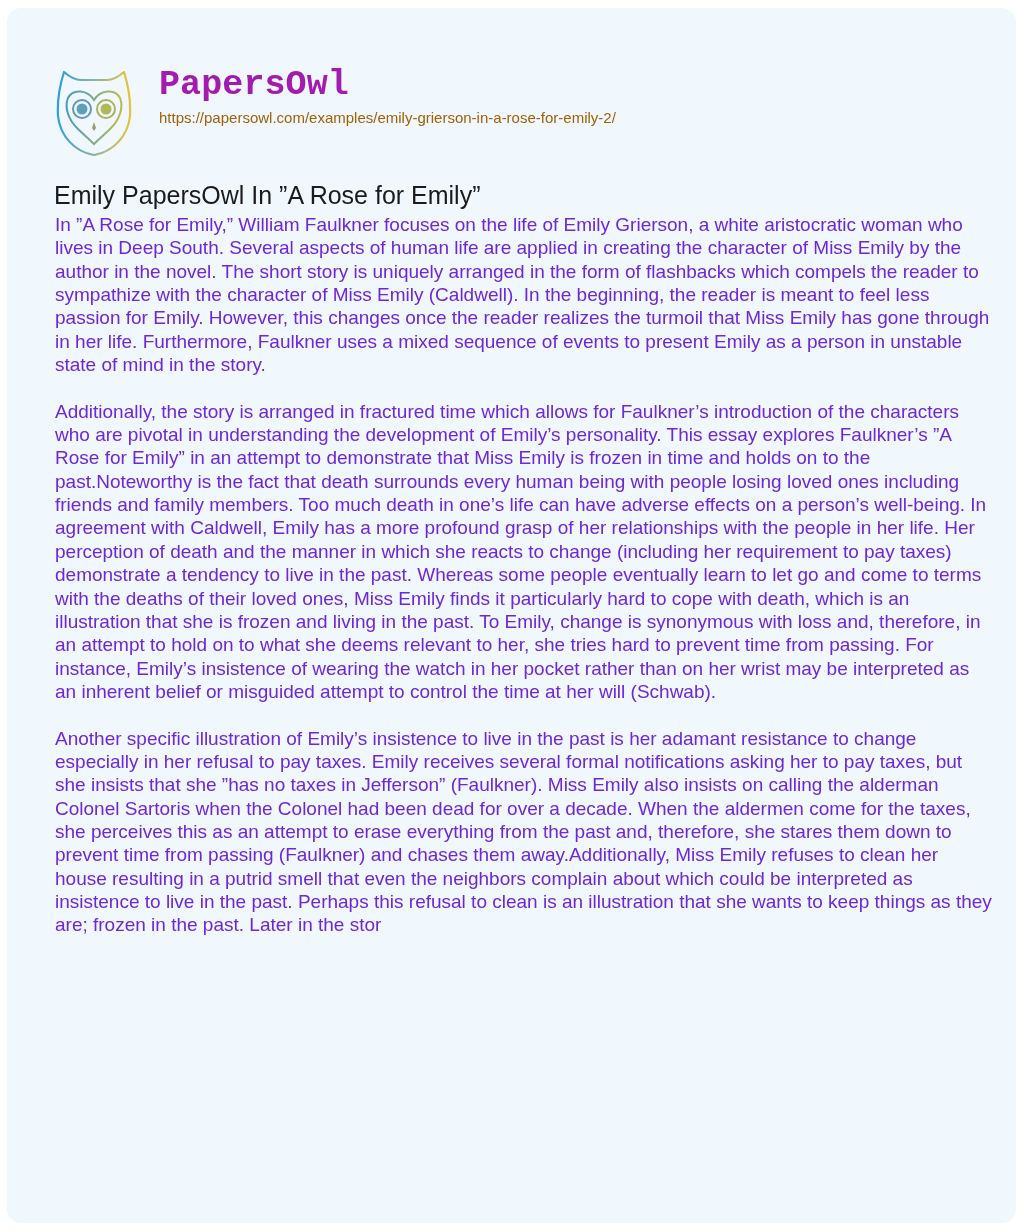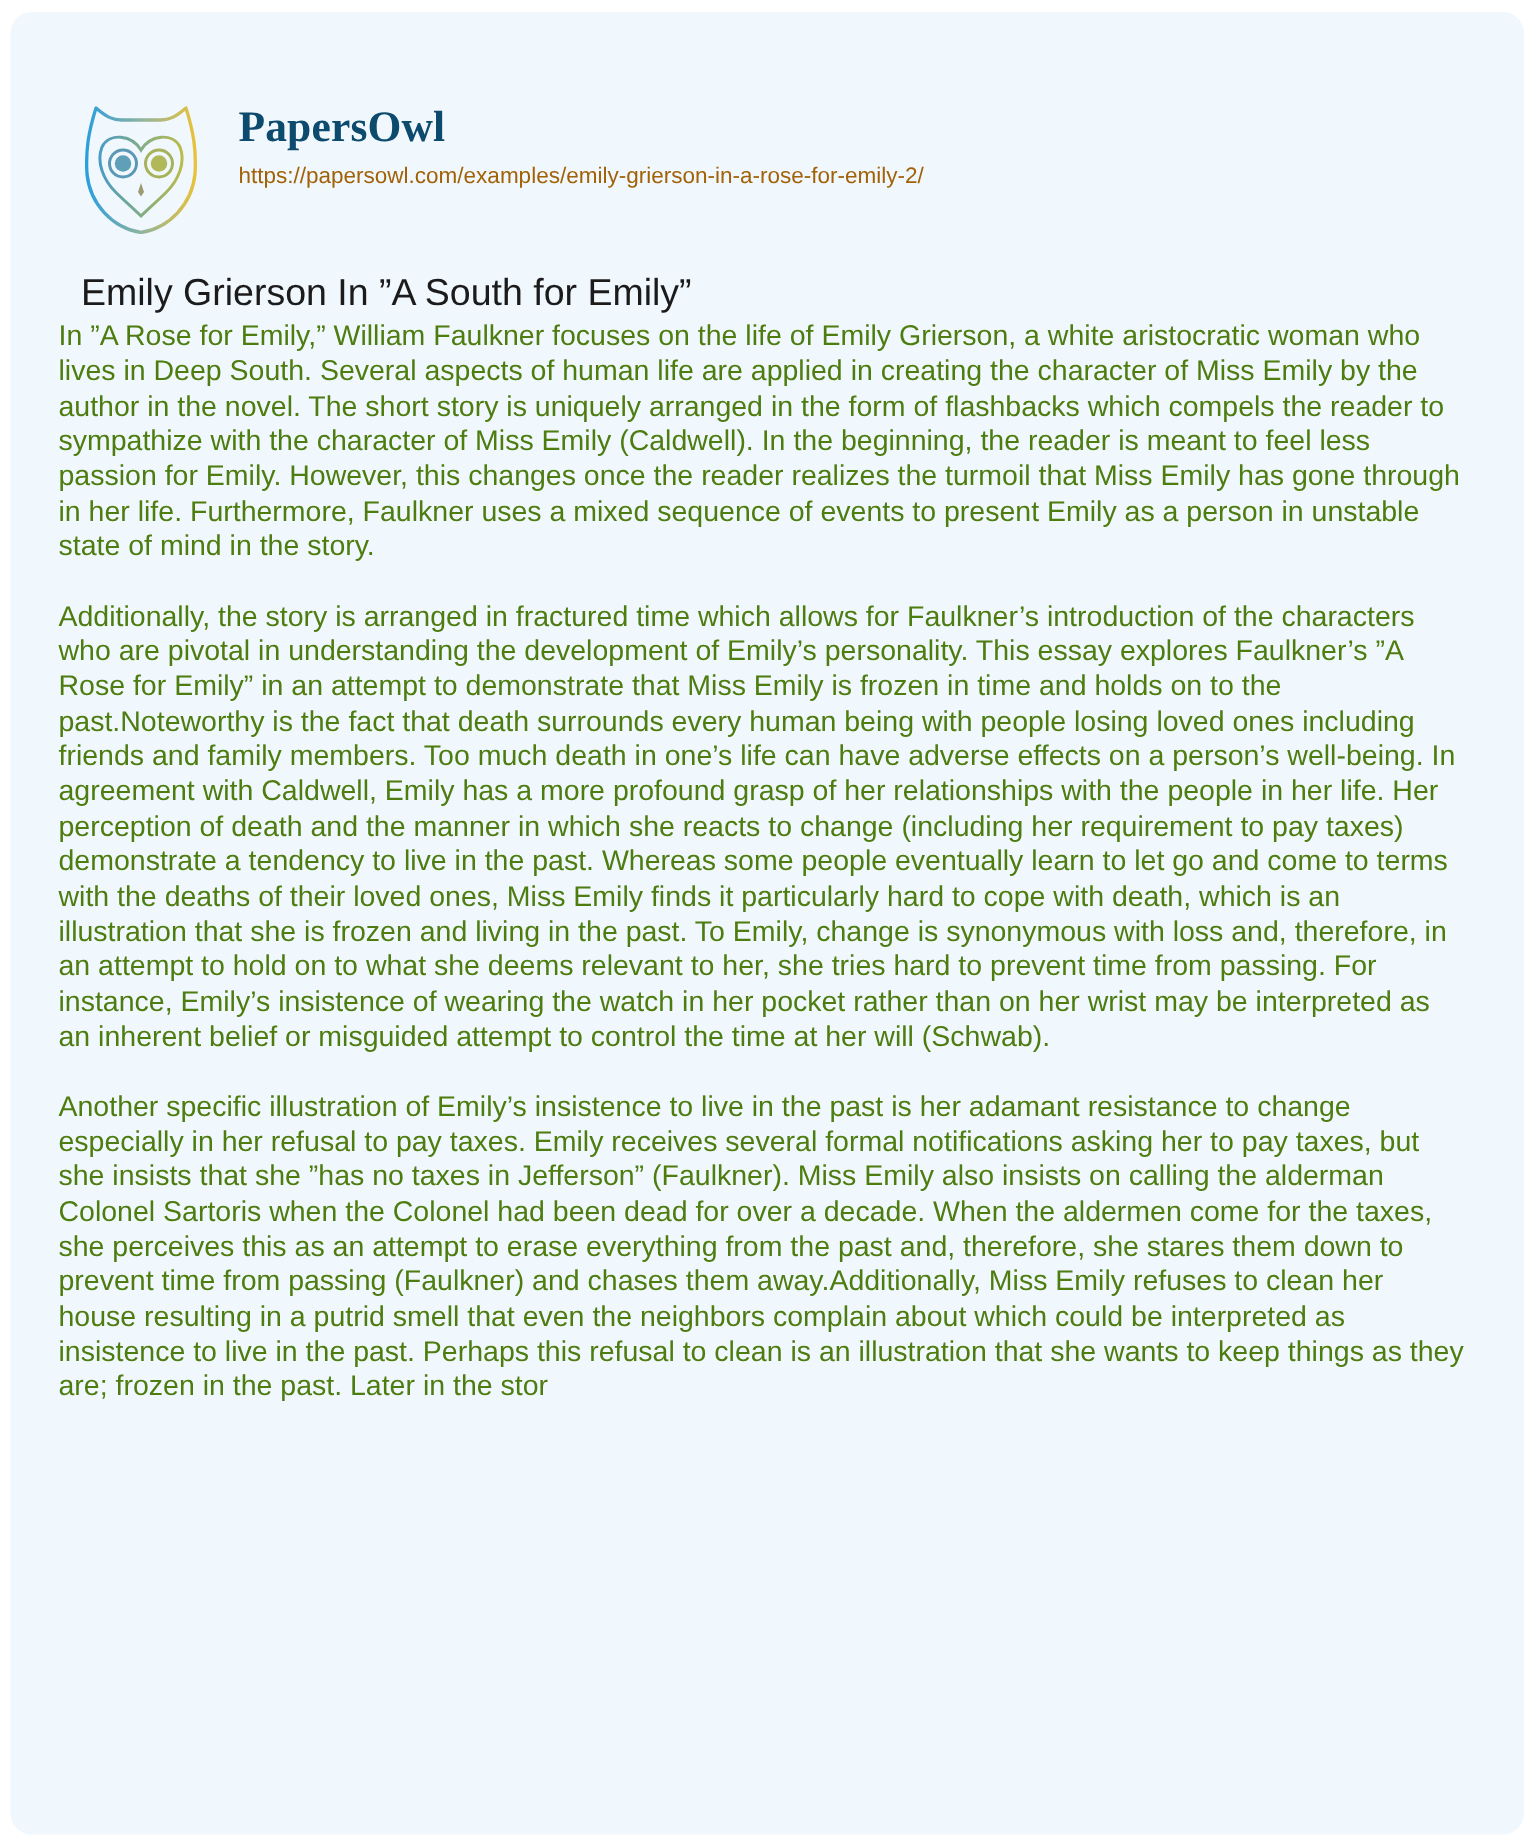--- a/index.html
+++ b/index.html
@@ -36,24 +36,24 @@
       height: 88px;
       display: block;
     }
     .brand {
       position: absolute;
       left: 104px;
       top: 0;
       white-space: nowrap;
     }
     .brand-name {
-      font-family: Liberation Serif, serif;
+      font-family: Liberation Mono, monospace;
       font-weight: bold;
-      font-size: 29px;
-      color: #0c4a6e;
+      font-size: 35px;
+      color: #a21caf;
       line-height: 34px;
       display: block;
       letter-spacing: 0.1px;
     }
     .brand-url {
       font-family: "Liberation Sans", sans-serif;
       font-size: 15px;
       color: #a16207;
       text-decoration: none;
       display: block;
@@ -67,27 +67,27 @@
       margin: 0;
       font-family: "Liberation Sans", sans-serif;
       font-weight: normal;
       font-size: 25px;
       color: #1b1b1b;
       line-height: 32px;
       white-space: nowrap;
     }
     .content {
       position: absolute;
-      left: 32px;
+      left: 48px;
       top: 205px;
       width: 940px;
       font-family: "Liberation Sans", sans-serif;
       font-size: 19px;
       line-height: 23.35px;
-      color: #4d7c0f;
+      color: #6d28d9;
     }
     .content p {
       margin: 0 0 23.35px 0;
     }
     .content p.last {
       margin-bottom: 0;
     }
   </style>
 </head>
 <body>
@@ -119,21 +119,21 @@
       <circle cx="51" cy="41" r="5.5" fill="#b0b85a"></circle>
 
       <path d="M39 54 L 37 60 L 39 63 L 41 60 Z" fill="#9b9a70"></path>
     </svg>
     <div class="brand">
       <span class="brand-name">PapersOwl</span>
       <a class="brand-url">https://papersowl.com/examples/emily-grierson-in-a-rose-for-emily-2/</a>
     </div>
   </div>
 
-  <h1 class="title">Emily Grierson In ”A South for Emily”</h1>
+  <h1 class="title">Emily PapersOwl In ”A Rose for Emily”</h1>
 
   <div class="content">
     <p>In ”A Rose for Emily,” William Faulkner focuses on the life of Emily Grierson, a white aristocratic woman who lives in Deep South. Several aspects of human life are applied in creating the character of Miss Emily by the author in the novel. The short story is uniquely arranged in the form of flashbacks which compels the reader to sympathize with the character of Miss Emily (Caldwell). In the beginning, the reader is meant to feel less passion for Emily. However, this changes once the reader realizes the turmoil that Miss Emily has gone through in her life. Furthermore, Faulkner uses a mixed sequence of events to present Emily as a person in unstable state of mind in the story.</p>
     <p>Additionally, the story is arranged in fractured time which allows for Faulkner’s introduction of the characters who are pivotal in understanding the development of Emily’s personality. This essay explores Faulkner’s ”A Rose for Emily” in an attempt to demonstrate that Miss Emily is frozen in time and holds on to the past.Noteworthy is the fact that death surrounds every human being with people losing loved ones including friends and family members. Too much death in one’s life can have adverse effects on a person’s well-being. In agreement with Caldwell, Emily has a more profound grasp of her relationships with the people in her life. Her perception of death and the manner in which she reacts to change (including her requirement to pay taxes) demonstrate a tendency to live in the past. Whereas some people eventually learn to let go and come to terms with the deaths of their loved ones, Miss Emily finds it particularly hard to cope with death, which is an illustration that she is frozen and living in the past. To Emily, change is synonymous with loss and, therefore, in an attempt to hold on to what she deems relevant to her, she tries hard to prevent time from passing. For instance, Emily’s insistence of wearing the watch in her pocket rather than on her wrist may be interpreted as an inherent belief or misguided attempt to control the time at her will (Schwab).</p>
     <p class="last">Another specific illustration of Emily’s insistence to live in the past is her adamant resistance to change especially in her refusal to pay taxes. Emily receives several formal notifications asking her to pay taxes, but she insists that she ”has no taxes in Jefferson” (Faulkner). Miss Emily also insists on calling the alderman Colonel Sartoris when the Colonel had been dead for over a decade. When the aldermen come for the taxes, she perceives this as an attempt to erase everything from the past and, therefore, she stares them down to prevent time from passing (Faulkner) and chases them away.Additionally, Miss Emily refuses to clean her house resulting in a putrid smell that even the neighbors complain about which could be interpreted as insistence to live in the past. Perhaps this refusal to clean is an illustration that she wants to keep things as they are; frozen in the past. Later in the stor</p>
   </div>
 
 </div>
 
 </body></html>

